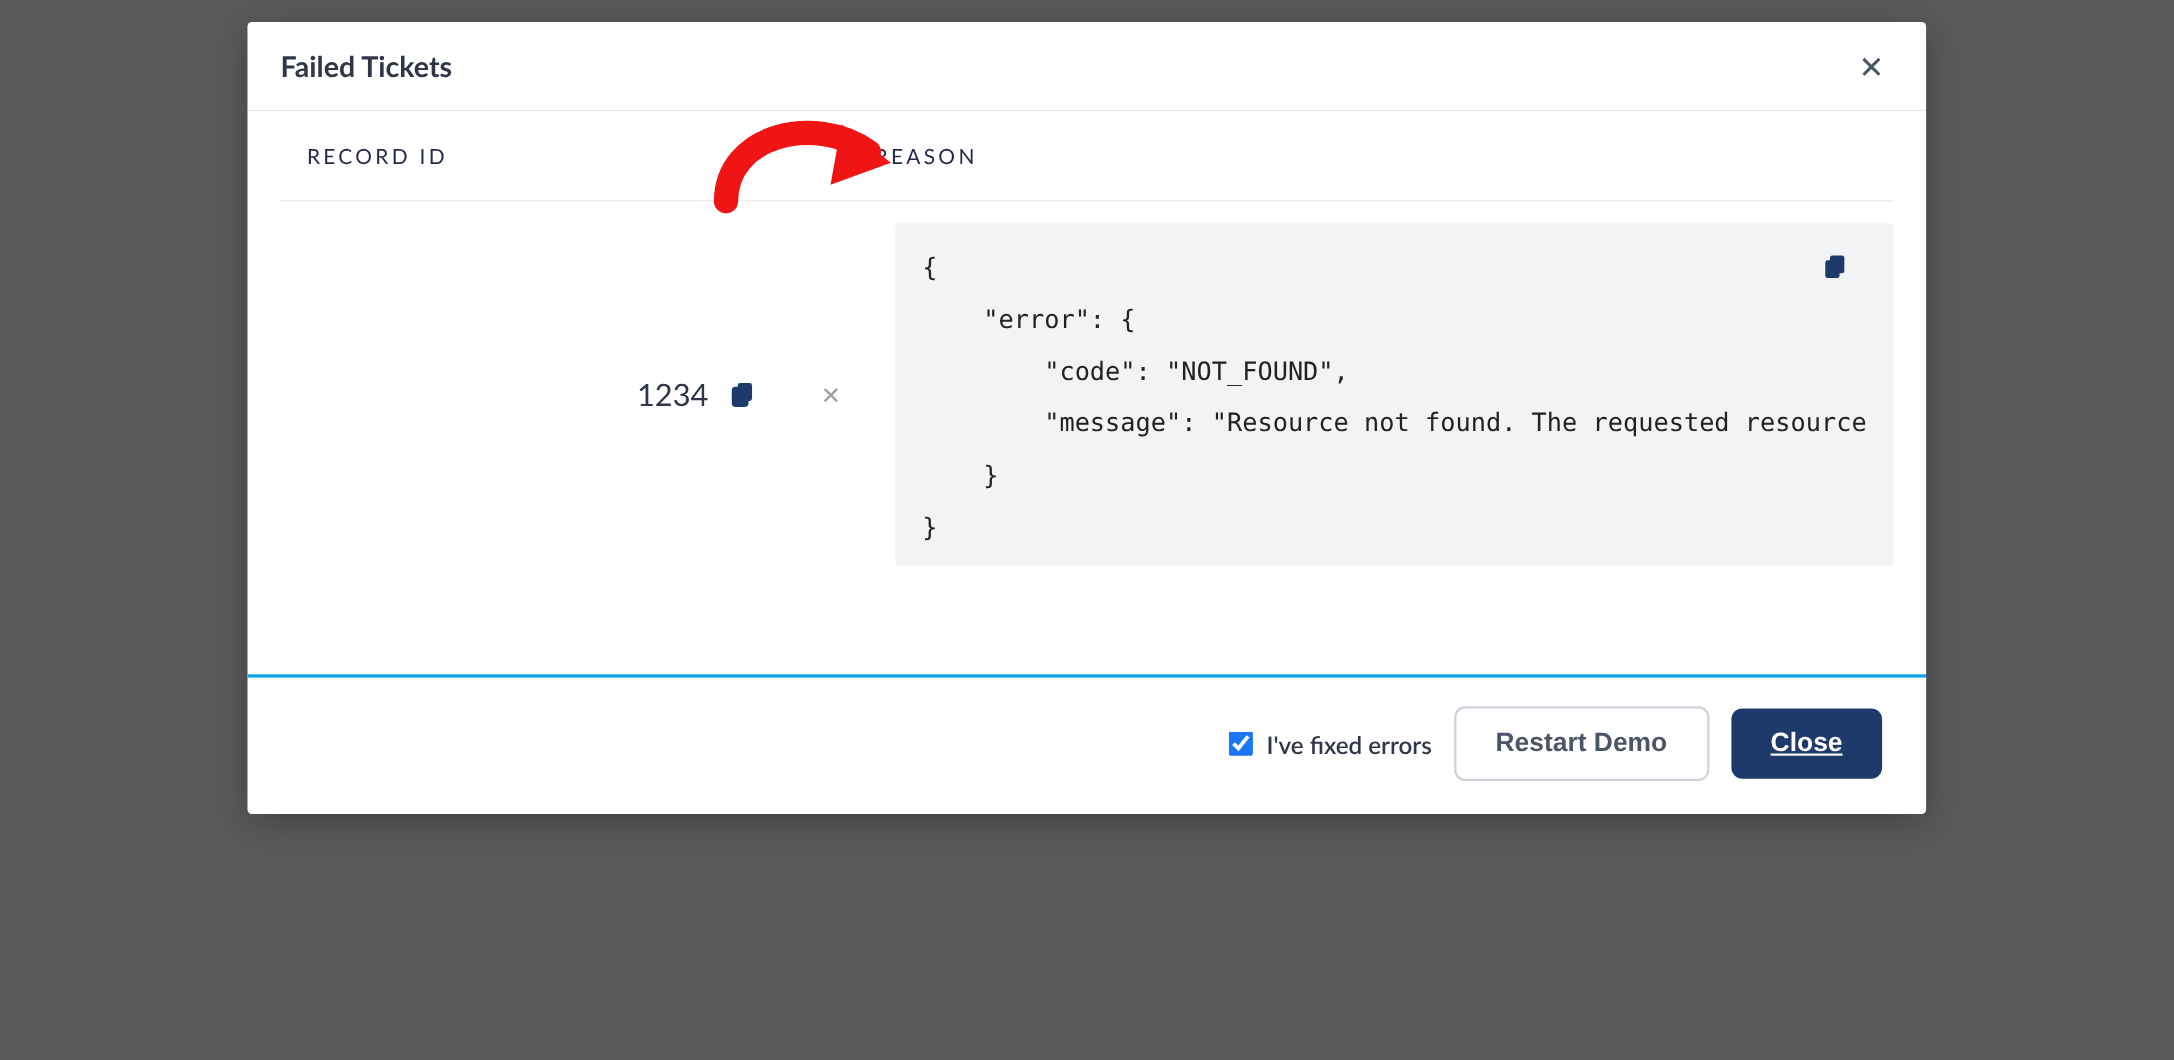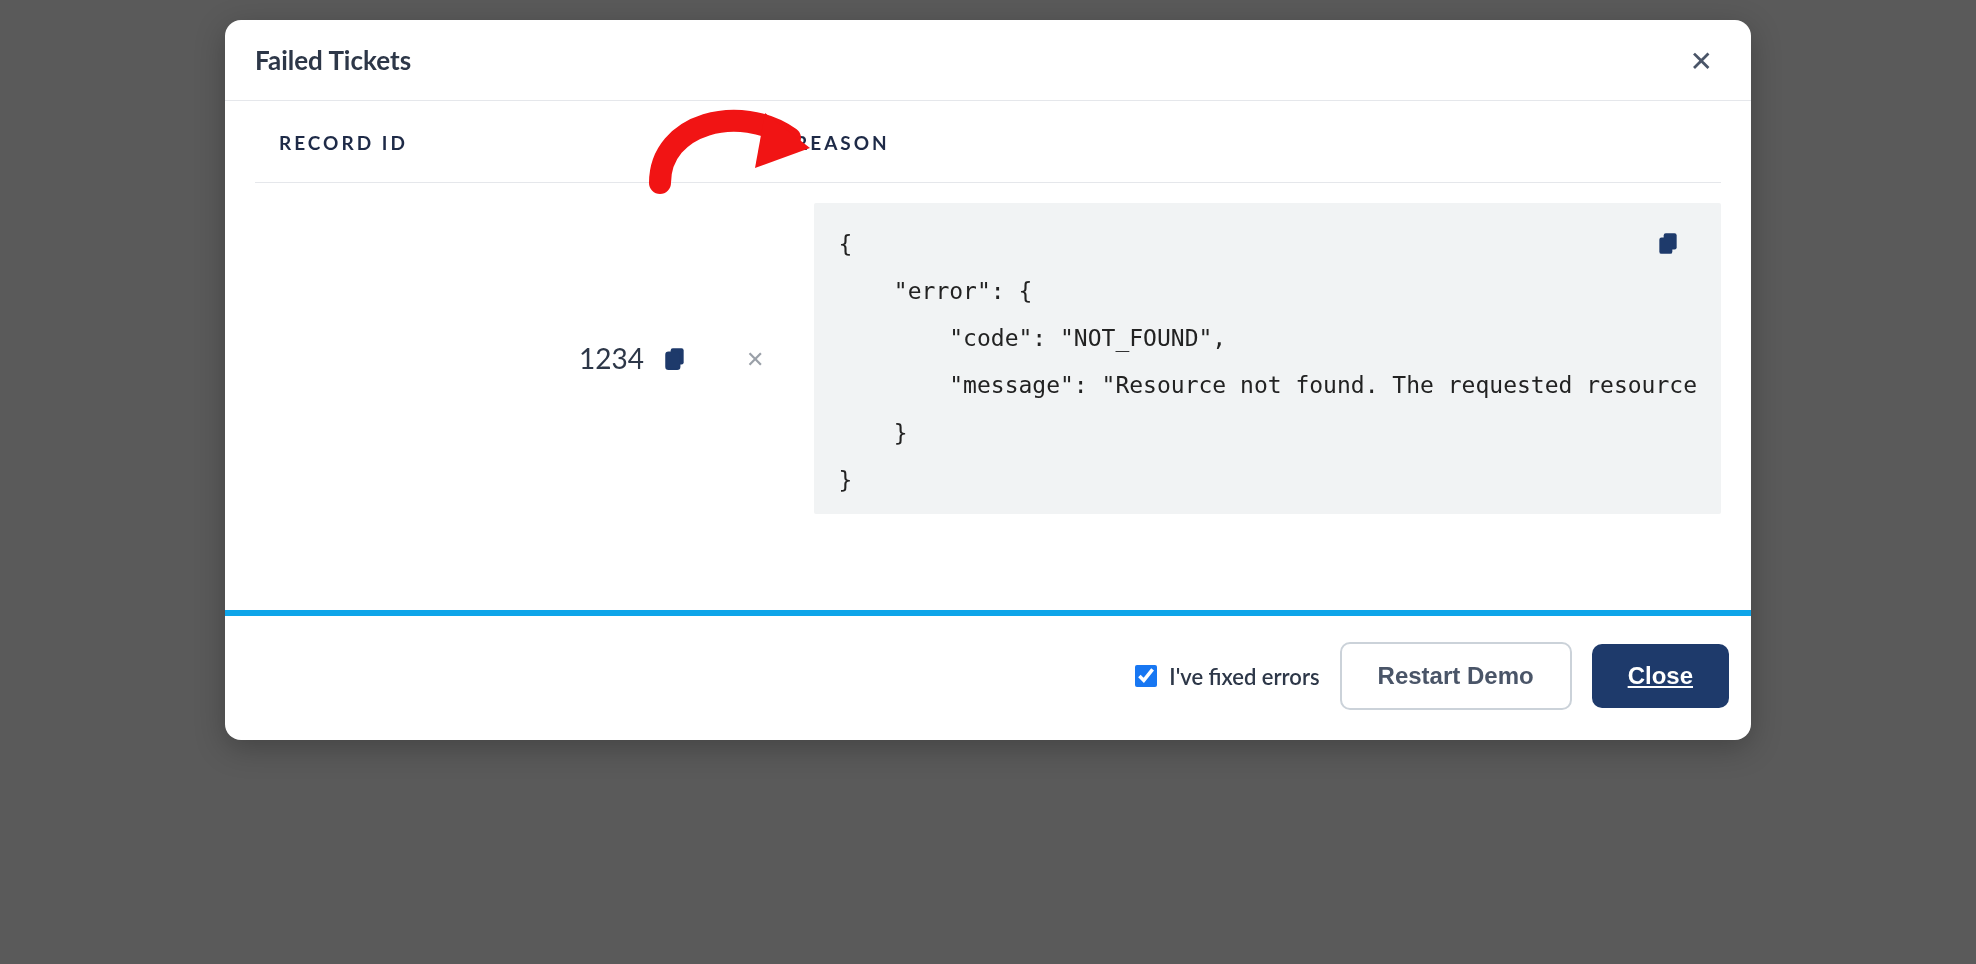--- a/index.html
+++ b/index.html
@@ -7,21 +7,21 @@
   body {
     background: #5a5a5a;
     font-family: "Lato", "Helvetica Neue", Arial, sans-serif;
     display: flex;
     align-items: flex-start;
     justify-content: center;
     padding: 20px 25px 0 25px;
   }
   .modal {
     background: #fff;
-    border-radius: 16px;
+    border-radius: 4px;
     width: 100%;
     max-width: 1526px;
     min-height: 720px;
     box-shadow: 0 8px 30px rgba(0,0,0,.25);
     display: flex;
     flex-direction: column;
     overflow: hidden;
   }
   .modal-header {
     display: flex;
@@ -48,21 +48,21 @@
     padding: 0 30px;
   }
   .thead {
     display: flex;
     border-bottom: 1px solid #e5e7eb;
     padding: 30px 0 28px 0;
     position: relative;
   }
   .th {
     font-size: 19px;
-    font-weight: 700;
+    font-weight: 400;
     letter-spacing: 3px;
     color: #1e2a47;
     text-transform: uppercase;
   }
   .col-id   { width: 510px; padding-left: 24px; }
   .col-reason { flex: 1; padding-left: 30px; }
 
   
   .arrow-annot {
     position: absolute;
@@ -127,26 +127,26 @@
   }
   
   .code-block::-webkit-scrollbar { height: 18px; }
   .code-block::-webkit-scrollbar-track { background: #eceeef; }
   .code-block::-webkit-scrollbar-thumb { background: #b6b9bd; }
   .code-block::-webkit-scrollbar-button {
     width: 18px; background: #eceeef;
   }
 
   .modal-footer {
-    border-top: 6px solid #0ea5e9;
+    border-top: 3px solid #0ea5e9;
     display: flex;
     align-items: center;
     justify-content: flex-end;
     gap: 20px;
-    padding: 26px 22px 30px 30px;
+    padding: 26px 40px 30px 30px;
   }
   .chk-wrap {
     display: flex;
     align-items: center;
     gap: 12px;
     font-size: 22px;
     color: #2d3748;
     font-weight: 600;
     font-style: normal;
   }

